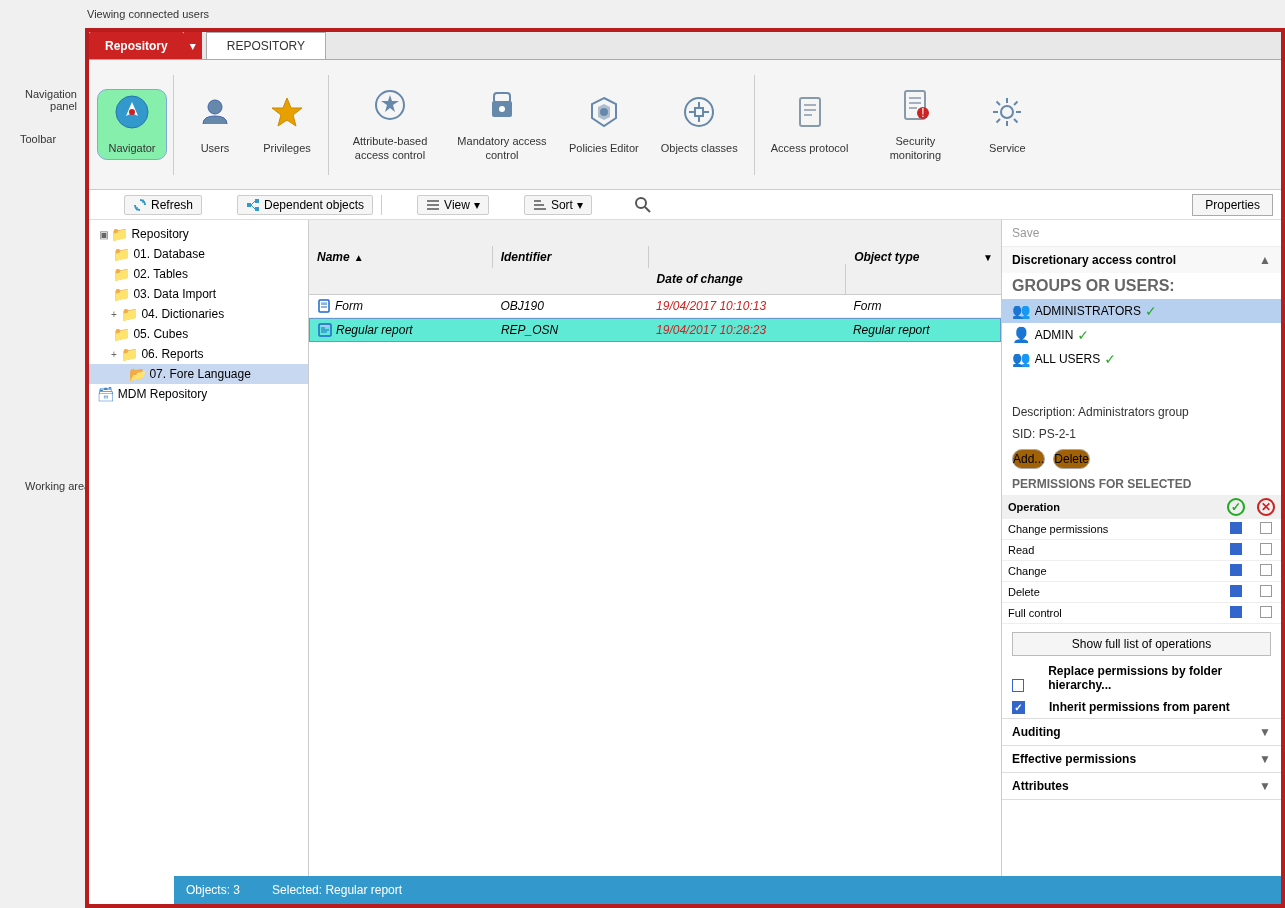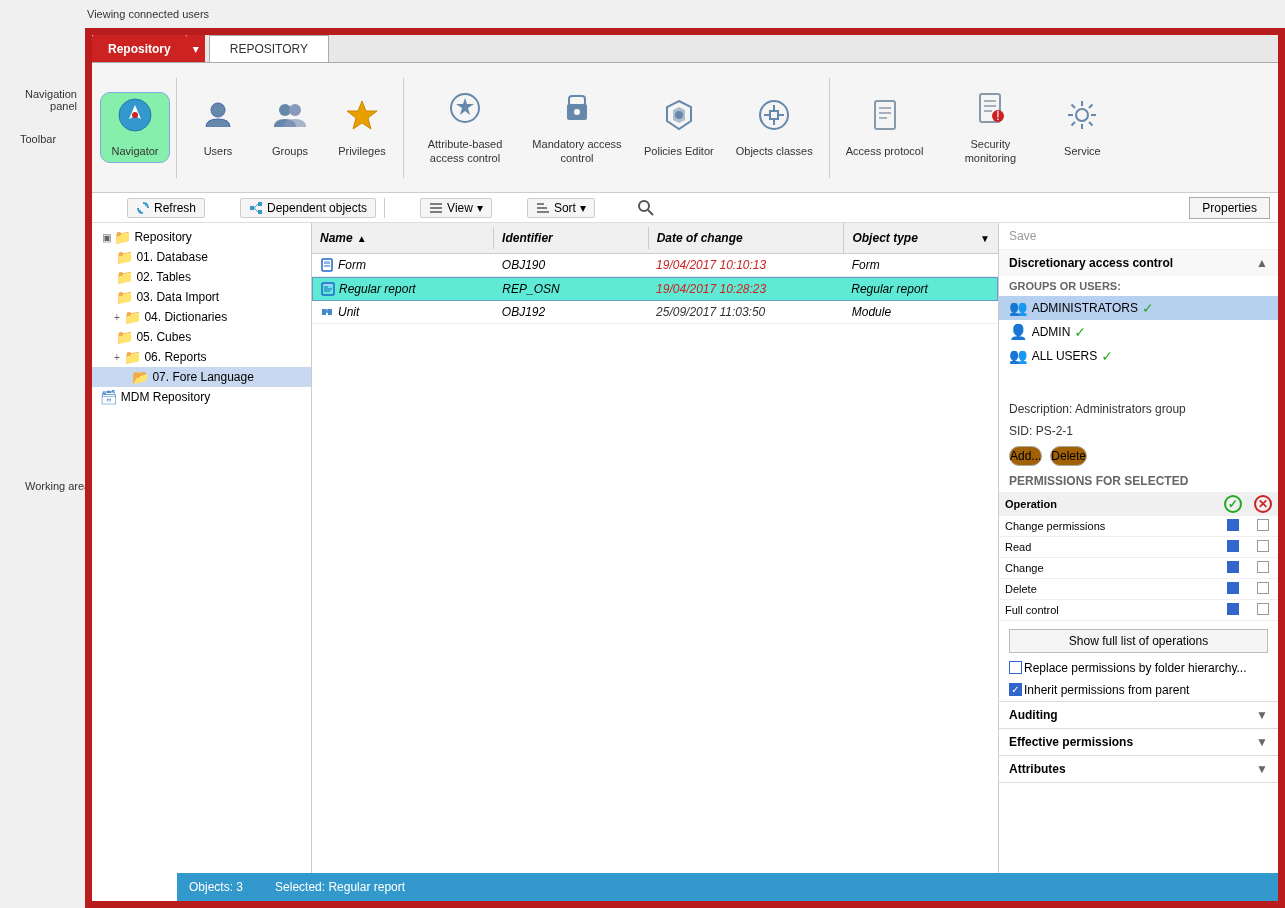--- a/index.html
+++ b/index.html
@@ -1,19 +1,19 @@
 <!DOCTYPE html>
 <html><head>
   <meta charset="utf-8">
   <style>
     * { box-sizing: border-box; margin: 0; padding: 0; font-family: Arial, sans-serif; font-size: 12px; }
     body { background: #f0f0f0; width: 1285px; height: 908px; overflow: hidden; position: relative; }
 
     
-    .main-window { position: absolute; top: 28px; left: 85px; right: 0; bottom: 0; background: #fff; border: 7px solid #b91c1c; }
+    .main-window { position: absolute; top: 28px; left: 85px; right: 0; bottom: 0; background: #fff; border: 4px solid #b91c1c; }
 
     
     .tab-bar { display: flex; align-items: stretch; background: #e8e8e8; border-bottom: 1px solid #aaa; height: 28px; }
     .tab-active { background: #cc2222; color: white; padding: 0 16px; display: flex; align-items: center; font-weight: bold; font-size: 13px; border-radius: 2px 2px 0 0; }
     .tab-inactive { background: #fff; color: #333; padding: 0 20px; display: flex; align-items: center; border: 1px solid #aaa; border-bottom: none; font-size: 13px; margin-left: 4px; }
     .tab-arrow { background: #cc2222; color: white; padding: 0 6px; display: flex; align-items: center; }
 
     
     .ribbon { display: flex; align-items: center; background: #f5f5f5; border-bottom: 1px solid #ccc; padding: 4px 8px; gap: 2px; min-height: 130px; }
     .ribbon-item { display: flex; flex-direction: column; align-items: center; justify-content: center; padding: 4px 10px; cursor: pointer; border-radius: 3px; min-width: 70px; }
@@ -41,59 +41,59 @@
     .folder-icon-light { color: #f0c040; font-size: 14px; margin-right: 3px; }
     .mdm-icon { color: #4488cc; font-size: 14px; margin-right: 3px; }
 
     
     .working-area { flex: 1; display: flex; flex-direction: column; overflow: hidden; font-style: italic; }
 
     
     .table-header { display: flex; align-items: center; background: #f0f0f0; border-bottom: 1px solid #ccc; padding: 0; }
     .col-name { padding: 4px 8px; font-weight: bold; flex: 1.2; border-right: 1px solid #ccc; display: flex; align-items: center; gap: 4px; }
     .col-id { padding: 4px 8px; font-weight: bold; flex: 1; border-right: 1px solid #ccc; }
-    .col-date { padding: 8px 8px; font-weight: bold; flex: 1.3; border-right: 1px solid #ccc; }
+    .col-date { padding: 8px 8px; font-weight: bold; flex: 1.3; border-right: 1px solid #ccc; margin-top: 44px; }
     .col-type { padding: 4px 8px; font-weight: bold; flex: 1; display: flex; align-items: center; justify-content: space-between; }
 
     
     .table-body { flex: 1; overflow-y: auto; }
     .table-row { display: flex; align-items: center; border-bottom: 1px solid #eee; cursor: pointer; }
     .table-row.selected { background: #5eead4; border: 1px solid #6699cc; }
     .cell { padding: 4px 8px; overflow: hidden; text-overflow: ellipsis; white-space: nowrap; }
     .cell-name { flex: 1.2; display: flex; align-items: center; gap: 4px; }
     .cell-id { flex: 1; }
     .cell-date { flex: 1.3; color: #cc2222; }
     .cell-type { flex: 1; }
 
     
     .side-panel { width: 280px; border-left: 1px solid #ccc; background: #fff; overflow-y: auto; flex-shrink: 0; }
     .side-save { padding: 6px 10px; border-bottom: 1px solid #eee; color: #999; }
     .side-section { border-bottom: 1px solid #ddd; }
     .side-section-header { display: flex; align-items: center; justify-content: space-between; padding: 6px 10px; background: #f8f8f8; font-weight: bold; cursor: pointer; }
     .side-section-header .chevron { color: #666; }
-    .groups-label { padding: 4px 10px; font-size: 11px; color: #666; font-weight: bold; }
+    .groups-label { padding: 4px 10px; font-size: 16px; color: #666; font-weight: bold; }
     .group-item { display: flex; align-items: center; gap: 4px; padding: 3px 10px; cursor: pointer; }
     .group-item.selected { background: #b8d0f0; }
     .check-green { color: #22aa22; font-size: 14px; }
     .description-row { padding: 4px 10px; font-size: 11px; color: #333; }
     .action-row { display: flex; align-items: center; padding: 4px 10px; gap: 8px; }
     .small-btn { padding: 2px 0; background: #a16207; border: 1px solid #aaa; cursor: pointer; border-radius: 10px; }
 
     .permissions-label { padding: 4px 10px; font-size: 11px; color: #666; font-weight: bold; }
     .perm-table { width: 100%; border-collapse: collapse; margin: 0 0 4px 0; }
     .perm-table th { background: #f0f0f0; padding: 3px 6px; text-align: left; font-size: 11px; }
     .perm-table th.check-col { text-align: center; width: 28px; }
     .perm-table td { padding: 3px 6px; border-bottom: 1px solid #eee; font-size: 11px; }
     .perm-table td.check-col { text-align: center; }
     .check-blue { display: inline-block; width: 12px; height: 12px; background: #3366cc; }
     .check-empty { display: inline-block; width: 12px; height: 12px; border: 1px solid #999; background: #fff; }
     .perm-check-header { display: inline-flex; align-items: center; justify-content: center; width: 18px; height: 18px; border-radius: 50%; border: 2px solid #22aa22; color: #22aa22; font-size: 12px; }
     .perm-x-header { display: inline-flex; align-items: center; justify-content: center; width: 18px; height: 18px; border-radius: 50%; border: 2px solid #cc2222; color: #cc2222; font-size: 12px; }
     .show-ops-btn { width: calc(100% - 20px); margin: 4px 10px; padding: 4px; background: #f5f5f5; border: 1px solid #bbb; cursor: pointer; text-align: center; }
-    .inherit-row { display: flex; align-items: flex-start; gap: 2px; padding: 4px 10px; font-size: 11px; }
+    .inherit-row { display: flex; align-items: flex-end; gap: 24px; padding: 4px 10px; font-size: 11px; font-weight: bold; }
     .inherit-checkbox { display: inline-block; width: 13px; height: 13px; border: 1px solid #3366cc; background: #fff; }
     .inherit-blue-check { display: inline-block; width: 13px; height: 13px; background: #3366cc; color: white; font-size: 10px; text-align: center; line-height: 13px; }
 
     .collapsible-section { display: flex; align-items: center; justify-content: space-between; padding: 6px 10px; border-bottom: 1px solid #ddd; cursor: pointer; }
     .collapsible-label { font-weight: bold; }
     .chevron-down { color: #666; font-size: 12px; }
 
     
     .status-bar { background: #3399cc; color: white; padding: 4px 12px; font-size: 12px; display: flex; align-items: center; gap: 16px; position: absolute; bottom: 0; left: 85px; right: 0; height: 28px; }
 
@@ -154,31 +154,20 @@
     <div class="ribbon-item">
       <div class="ribbon-icon">
         <svg width="36" height="36" viewBox="0 0 36 36">
             <circle cx="18" cy="13" r="7" fill="#6688aa" stroke="#4466aa" stroke-width="1"></circle>
             <path d="M6 30 Q6 22 18 22 Q30 22 30 30" fill="#6688aa" stroke="#4466aa" stroke-width="1"></path>
           </svg>
       </div>
       <div class="ribbon-label">Users</div>
     </div>
 
-    <div class="ribbon-item">
-      <div class="ribbon-icon">
-        <svg width="36" height="36" viewBox="0 0 36 36">
-            <circle cx="13" cy="13" r="6" fill="#6688aa"></circle>
-            <circle cx="23" cy="13" r="6" fill="#8899bb"></circle>
-            <path d="M2 30 Q2 22 13 22 Q24 22 24 30" fill="#6688aa"></path>
-            <path d="M12 30 Q12 22 23 22 Q34 22 34 30" fill="#8899bb" opacity="0.7"></path>
-          </svg>
-      </div>
-      <div class="ribbon-label">Groups</div>
-    </div>
 
     <div class="ribbon-item">
       <div class="ribbon-icon ribbon-icon-gold">
         <svg width="36" height="36" viewBox="0 0 36 36">
             <polygon points="18,4 22,14 33,14 24,21 27,32 18,26 9,32 12,21 3,14 14,14" fill="#e8a000" stroke="#cc8800" stroke-width="1"></polygon>
           </svg>
       </div>
       <div class="ribbon-label">Privileges</div>
     </div>
     <div class="ribbon-divider"></div>
@@ -434,40 +423,20 @@
             <span>REP_OSN</span>
           </div>
           <div class="cell cell-date">
             <span>19/04/2017  10:28:23</span>
           </div>
           <div class="cell cell-type">
             <span>Regular report</span>
           </div>
         </div>
 
-        <div class="table-row">
-          <div class="cell cell-name">
-            <svg width="14" height="14" viewBox="0 0 14 14">
-                <rect x="2" y="4" width="4" height="6" fill="#4488cc"></rect>
-                <rect x="8" y="4" width="4" height="6" fill="#4488cc"></rect>
-                <line x1="6" y1="7" x2="8" y2="7" stroke="#4488cc" stroke-width="1.5"></line>
-                <line x1="7" y1="4" x2="7" y2="7" stroke="#4488cc" stroke-width="1.5"></line>
-              </svg>
-            <span>Unit</span>
-          </div>
-          <div class="cell cell-id">
-            <span>OBJ192</span>
-          </div>
-          <div class="cell cell-date" style="color:#333;">
-            <span>25/09/2017  11:03:50</span>
-          </div>
-          <div class="cell cell-type">
-            <span>Module</span>
-          </div>
-        </div>
       </div>
 
       <div class="hscroll">
         <div style="width:14px; text-align:center; color:#666; cursor:pointer;">◀</div>
         <div class="hscroll-track">
           <div class="hscroll-thumb"></div>
         </div>
         <div style="width:14px; text-align:center; color:#666; cursor:pointer;">▶</div>
       </div>
     </div>

